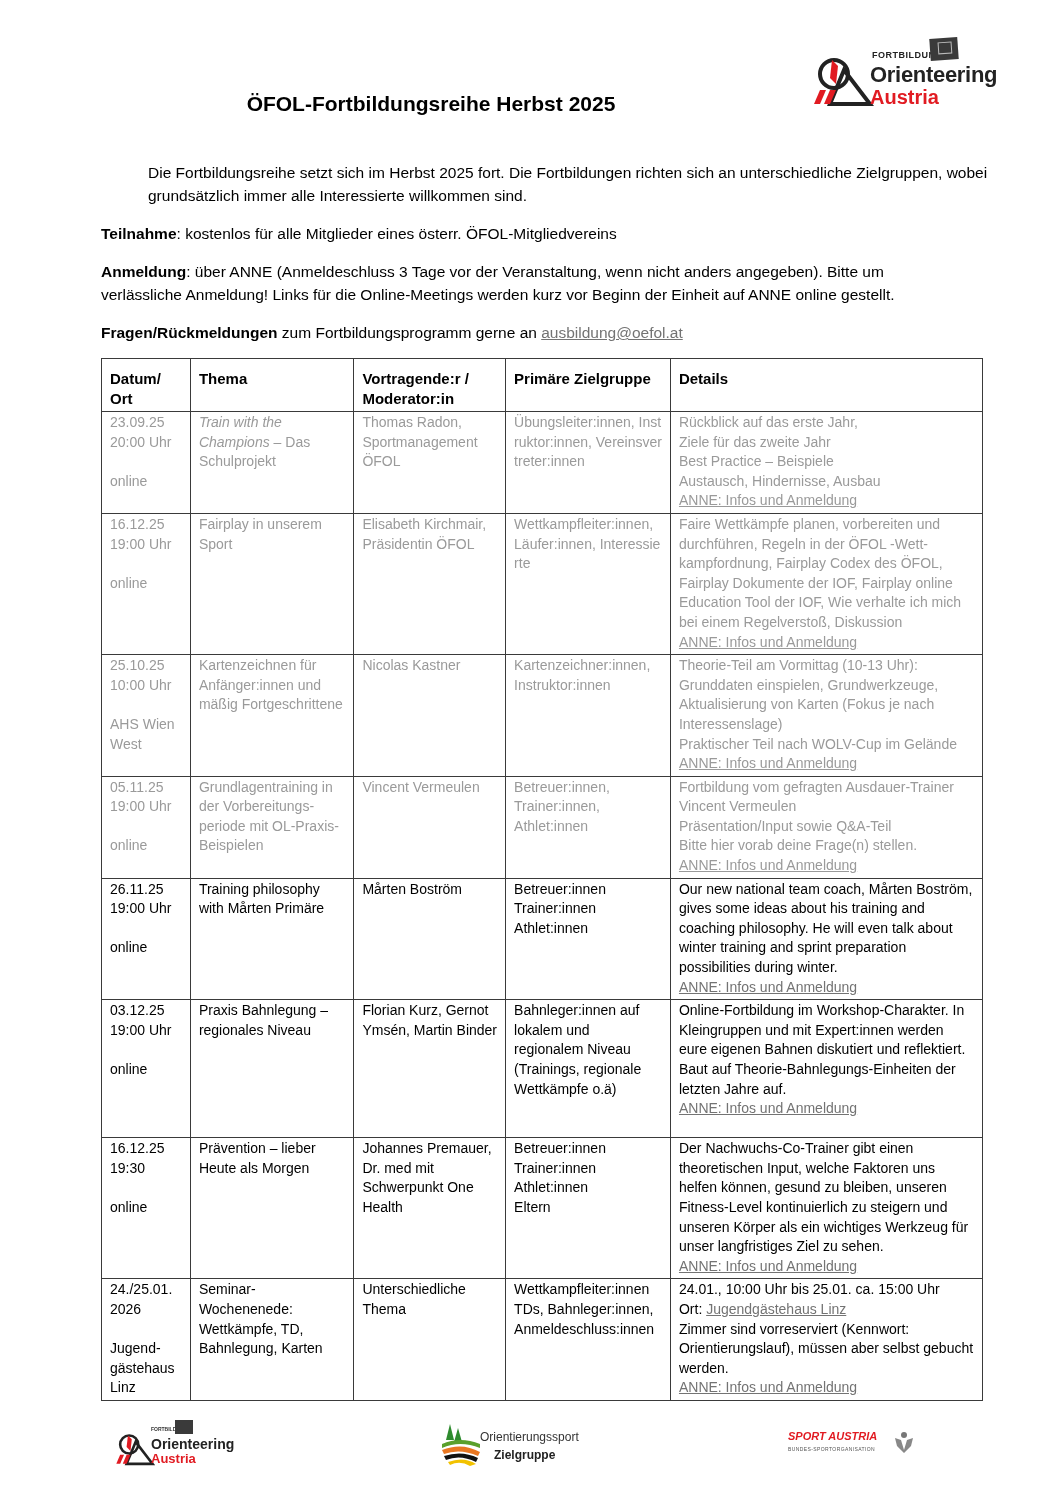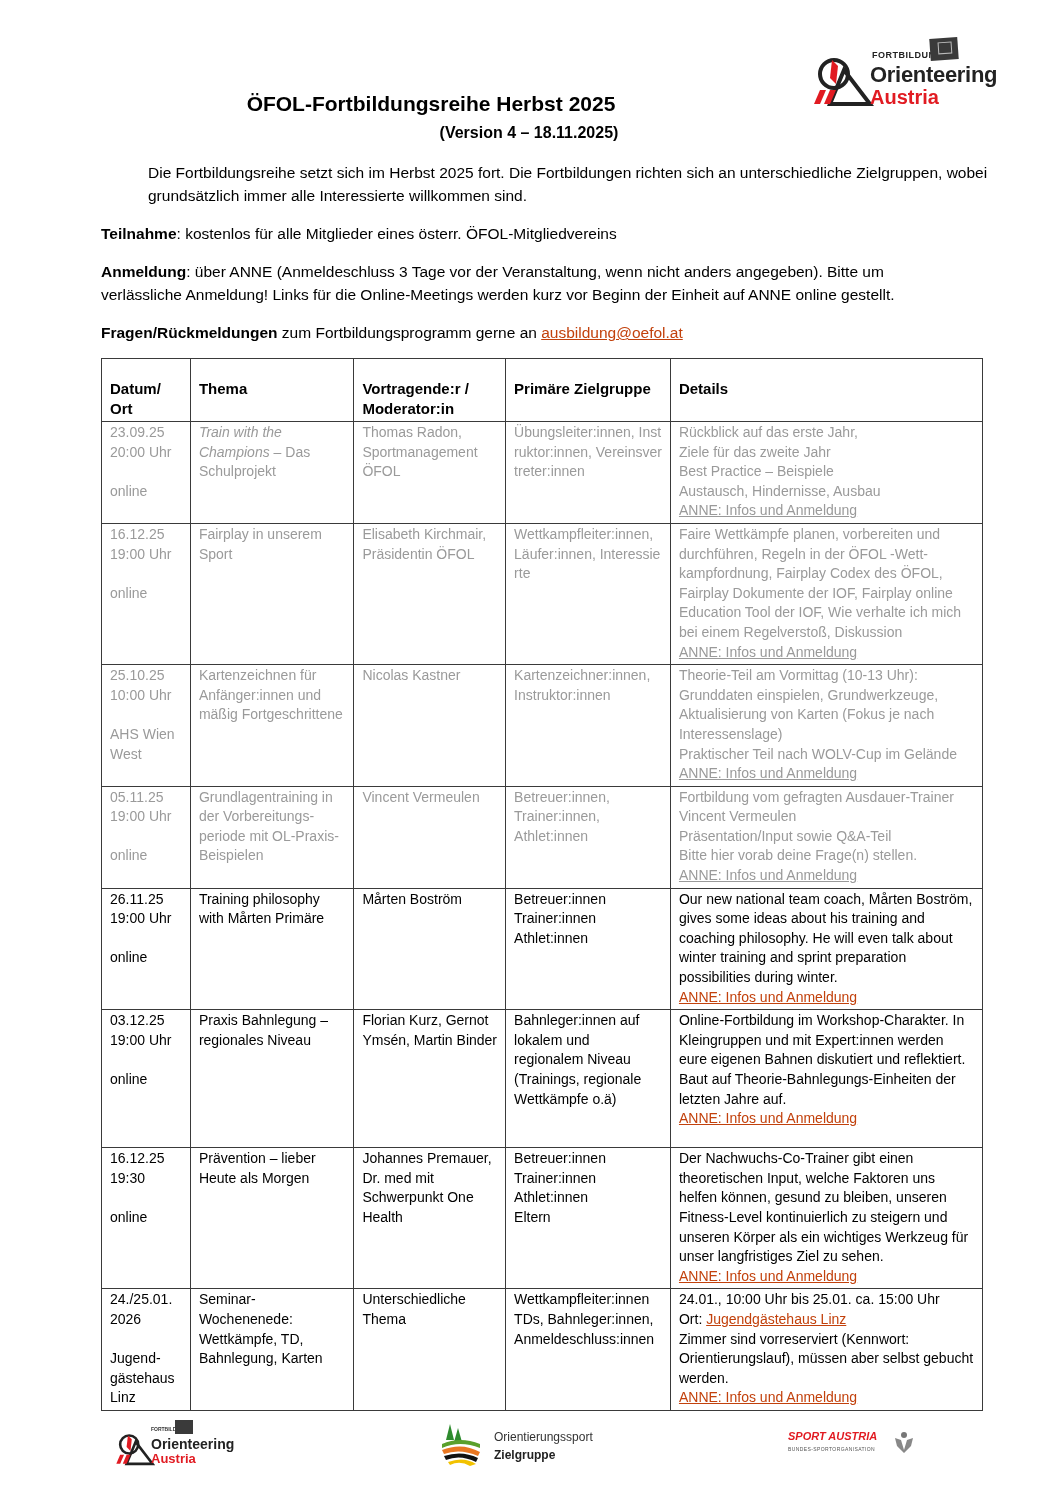--- a/index.html
+++ b/index.html
@@ -20,45 +20,45 @@
            font-size: 21px; font-weight: bold; }
   .subtitle { position: absolute; left: 0; width: 1058px; top: 124px; text-align: center;
               font-size: 16px; font-weight: bold; }
 
   .para { position: absolute; left: 101px; width: 860px; font-size: 15.5px; line-height: 23px; }
   .p1 { top: 161px; margin-left: 47px; }
   .p2 { top: 222px; }
   .p3 { top: 260px; }
   .p4 { top: 321px; }
   .b { font-weight: bold; }
-  a.link { color: #c2410c; text-decoration: underline; }
+  a.link { color: #737373; text-decoration: underline; }
 
   table.sched { position: absolute; left: 101px; top: 358px; width: 882px;
                 border-collapse: collapse; font-size: 14px; line-height: 19.6px; }
   table.sched td, table.sched th { border: 1.5px solid #3a3a3a; vertical-align: top;
                 text-align: left; padding: 1px 8px 2px 8px; }
-  table.sched th { font-weight: bold; font-size: 15px; height: 40px; padding-top: 20px; }
+  table.sched th { font-weight: bold; font-size: 15px; height: 40px; padding-top: 10px; }
   .c1 { width: 72px; } .c2 { width: 147px; } .c3 { width: 135px; } .c4 { width: 148px; } .c5 { width: 298px; }
   tr.past td { color: #9a9a9a; }
   tr.past td a.link { color: #9a9a9a; }
   .line { display: block; white-space: pre-wrap; }
   .gap { display: block; height: 19.6px; }
   em { font-style: italic; }
 
   
   .foot-oa { position: absolute; left: 115px; top: 1418px; width: 140px; height: 50px; }
   .foot-oa .mark { position: absolute; left: 0; top: 14px; width: 40px; height: 34px; }
   .foot-oa .fort { position: absolute; left: 36px; top: 8px; font-size: 5px; font-weight: bold; color: #333; }
   .foot-oa .board { position: absolute; left: 60px; top: 2px; width: 18px; height: 14px; background: #3a3a3a; }
   .foot-oa .o { position: absolute; left: 36px; top: 18px; font-size: 14px; font-weight: bold; color: #222; }
   .foot-oa .a { position: absolute; left: 36px; top: 33px; font-size: 13px; font-weight: bold; color: #e11b22; }
 
   .foot-de { position: absolute; left: 440px; top: 1420px; width: 190px; height: 50px; }
   .foot-de .mark { position: absolute; left: 0; top: 2px; width: 42px; height: 44px; }
-  .foot-de .t1 { position: absolute; left: 54px; top: 10px; font-size: 12px; color: #333; }
+  .foot-de .t1 { position: absolute; left: 40px; top: 10px; font-size: 12px; color: #333; }
   .foot-de .t2 { position: absolute; left: 54px; top: 28px; font-size: 12px; font-weight: bold; color: #222; }
 
   .foot-sa { position: absolute; left: 788px; top: 1430px; width: 140px; height: 30px; }
   .foot-sa .t1 { position: absolute; left: 0; top: 0; font-size: 11px; font-weight: bold; font-style: italic; color: #e11b22; }
   .foot-sa .t2 { position: absolute; left: 0; top: 16px; font-size: 5px; color: #555; letter-spacing: 0.4px; }
   .foot-sa .eagle { position: absolute; left: 105px; top: 0; width: 22px; height: 24px; }
 </style>
 </head>
 <body>
 
@@ -72,21 +72,20 @@
       <polygon points="2,48 8,34 14,34 8,48" fill="#e11b22"></polygon>
       <polygon points="12,48 18,34 24,34 18,48" fill="#e11b22"></polygon>
     </svg>
     <span class="logo-fort">FORTBILDUNG</span>
     <div class="logo-board"></div>
     <span class="logo-orient">Orienteering</span>
     <span class="logo-austria">Austria</span>
   </div>
 
   <div class="title">ÖFOL-Fortbildungsreihe Herbst 2025</div>
-  <div class="subtitle">(Version 4 – 18.11.2025)</div>
 
   <div class="para p1">Die Fortbildungsreihe setzt sich im Herbst 2025 fort. Die Fortbildungen richten sich an unterschiedliche Zielgruppen, wobei grundsätzlich immer alle Interessierte willkommen sind.</div>
   <div class="para p2">
     <span class="b">Teilnahme</span><span>: kostenlos für alle Mitglieder eines österr. ÖFOL-Mitgliedvereins</span>
   </div>
   <div class="para p3">
     <span class="b">Anmeldung</span><span>: über ANNE (Anmeldeschluss 3 Tage vor der Veranstaltung, wenn nicht anders angegeben). Bitte um verlässliche Anmeldung! Links für die Online-Meetings werden kurz vor Beginn der Einheit auf ANNE online gestellt.</span>
   </div>
   <div class="para p4">
     <span class="b">Fragen/Rückmeldungen</span><span> zum Fortbildungsprogramm gerne an </span><a class="link" href="#">ausbildung@oefol.at</a>

